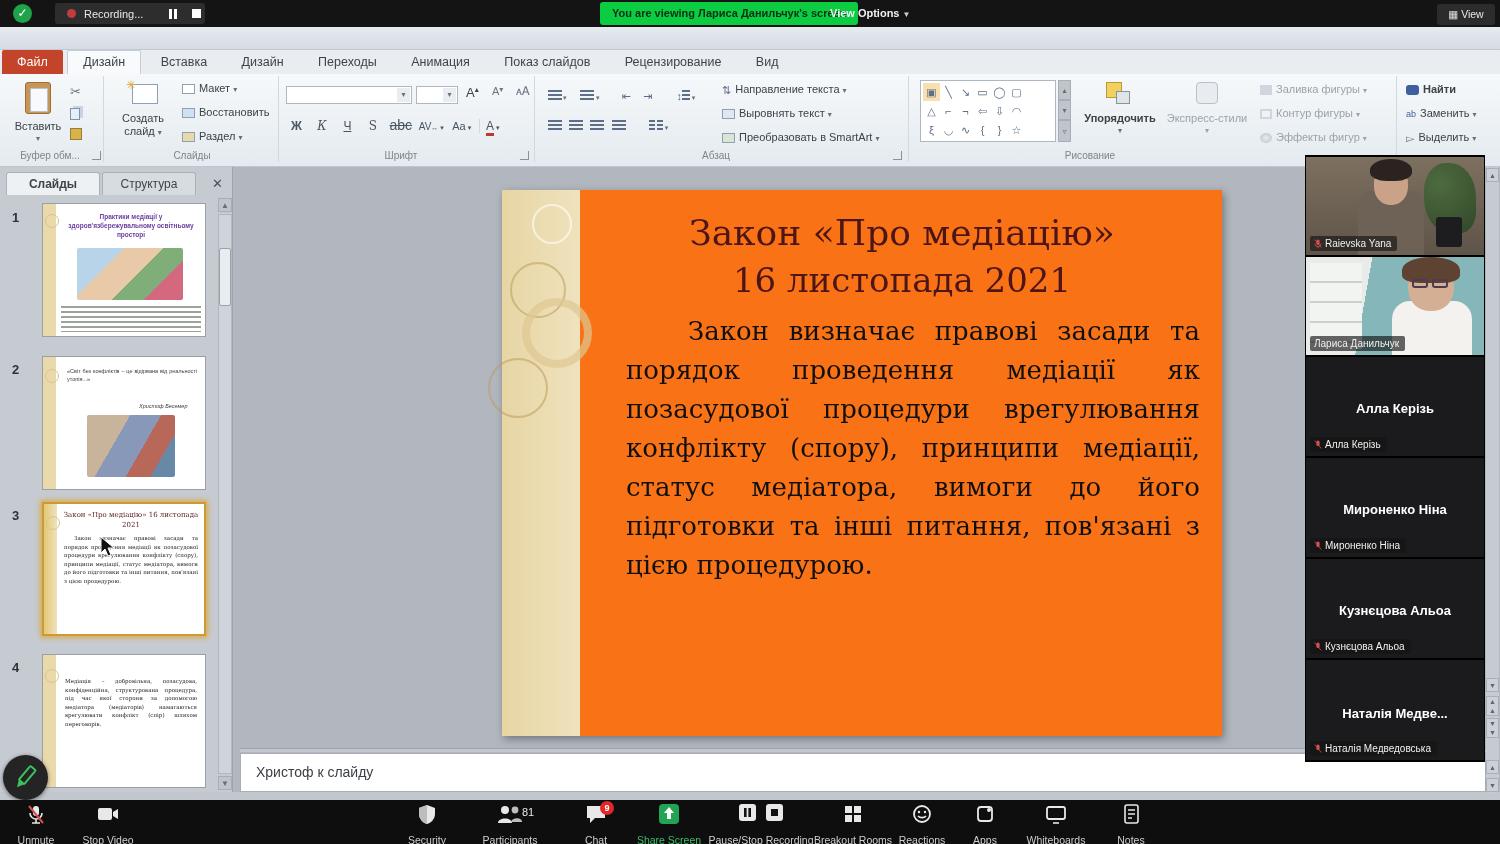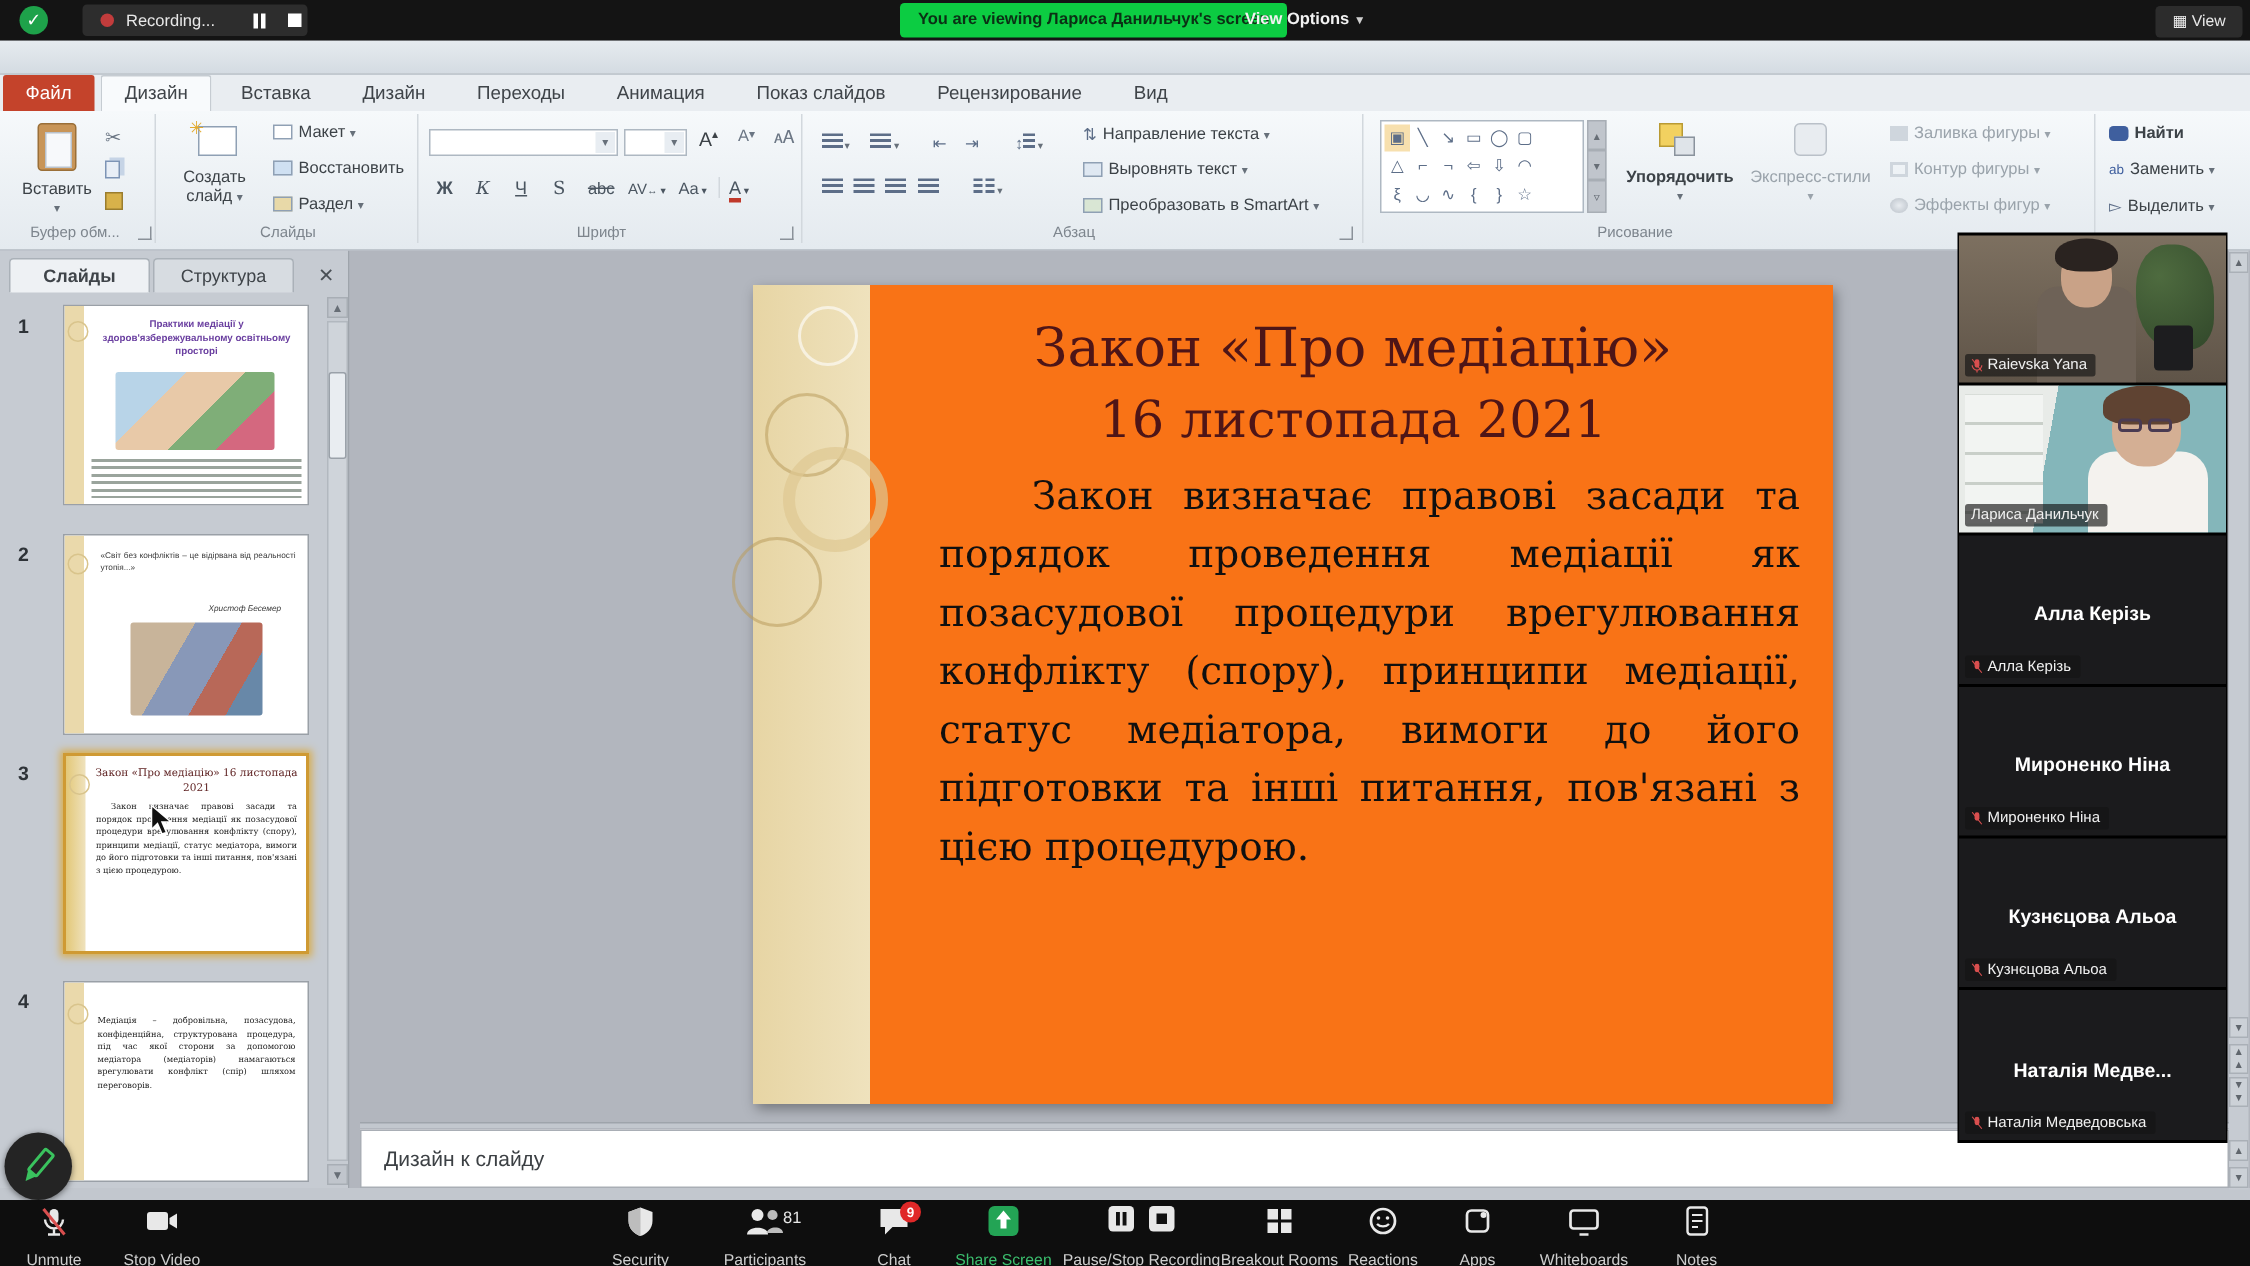--- a/index.html
+++ b/index.html
@@ -179,21 +179,21 @@
       <span class="dd">▾</span>
     </div>
   <div class="abs sbtn" style="left:466px;top:11px;font-size:13px">A<span style="font-size:8px;vertical-align:top">▴</span></div>
   <div class="abs sbtn" style="left:492px;top:11px;font-size:11px;color:#6b7684">A<span style="font-size:8px;vertical-align:top">▾</span></div>
   <div class="abs sbtn" style="left:516px;top:10px;font-size:12px;color:#6b7684">🗚</div>
   <div class="abs" style="left:286px;top:42px">
     <span class="fontglyph" style="font-weight:bold">Ж</span>
     <span class="fontglyph" style="font-style:italic;font-family:'DejaVu Serif',serif">К</span>
     <span class="fontglyph" style="text-decoration:underline">Ч</span>
     <span class="fontglyph" style="font-family:'DejaVu Serif',serif">S</span>
-    <span class="fontglyph" style="text-decoration:line-through;font-size:11px;width:26px">abc</span>
+    <span class="fontglyph" style="text-decoration:line-through;font-size:14px;width:26px">abc</span>
     <span class="fontglyph" style="font-size:10px;width:26px"><span>AV</span><span style="font-size:7px">↔ ▾</span></span>
     <span class="fontglyph" style="font-size:11px;width:26px"><span>Aa</span><span style="font-size:7px"> ▾</span></span>
     <span class="fontglyph" style="width:26px;border-left:1px solid #d2d8dd"><span style="border-bottom:3px solid #c0392b">А</span><span style="font-size:7px"> ▾</span></span>
   </div>
   <div class="abs glabel" style="left:286px;top:76px;width:230px">Шрифт</div>
   <div class="abs" style="left:520px;top:77px;width:9px;height:9px;border:1px solid #8a9199;border-top:none;border-left:none"></div>
   <div class="abs gsep" style="left:534px"></div>
 
   <div class="abs" style="left:546px;top:12px">
     <span class="shapecell"><span class="bars"></span></span><span style="font-size:7px;color:#67707a">▾</span>
@@ -313,21 +313,21 @@
     <div class="abs bigring" style="left:20px;top:108px;width:70px;height:70px;border-width:8px;border-color:rgba(222,200,145,.7)"></div>
     <div class="abs bigring" style="left:-14px;top:168px;width:60px;height:60px"></div>
   </div>
   <div class="abs slidetitle" style="top:22px;font-size:36px">Закон «Про медіацію»</div>
   <div class="abs slidetitle" style="top:70px;font-size:34px">16 листопада 2021</div>
   <div class="abs slidebody" style="top:122px;left:124px">Закон визначає правові засади та порядок проведення медіації як позасудової процедури врегулювання конфлікту (спору), принципи медіації, статус медіатора, вимоги до його підготовки та інші питання, пов'язані з цією процедурою.</div>
 </div>
 
 <div class="abs" style="left:240px;top:748px;width:1246px;height:4px;background:#c2c7ce;border-top:1px solid #9ea4ab"></div>
 <div class="abs notes"></div>
-<div class="abs notestxt">Дизайн к слайду</div>
+<div class="abs notestxt">Христоф к слайду</div>
 <div class="abs" style="left:0;top:792px;width:1500px;height:8px;background:#c2c7ce"></div>
 
 <div class="abs" style="left:1486px;top:167px;width:13px;height:626px;background:#c6cbd2;z-index:40"></div>
 <div class="abs vsb" style="top:168px;height:14px;line-height:14px">▲</div>
 <div class="abs vsb" style="top:678px;height:14px;line-height:14px">▼</div>
 <div class="abs vsb" style="top:696px;height:20px;line-height:9px">▲<br>▲</div>
 <div class="abs vsb" style="top:718px;height:20px;line-height:9px">▼<br>▼</div>
 <div class="abs vsb" style="top:760px;height:14px;line-height:14px">▲</div>
 <div class="abs vsb" style="top:778px;height:14px;line-height:14px">▼</div>
 

